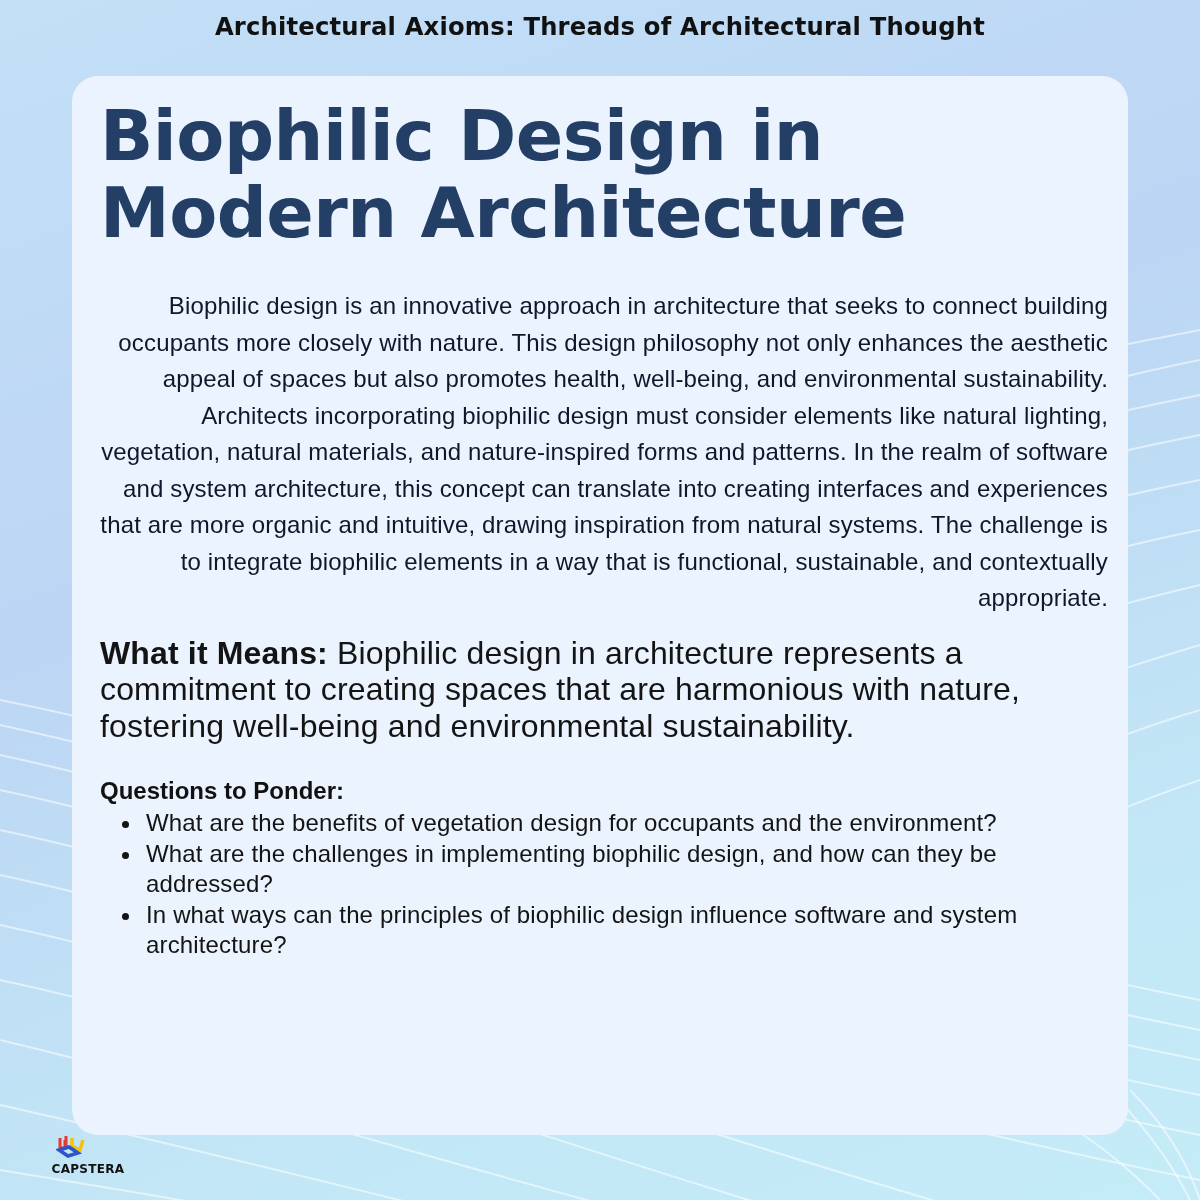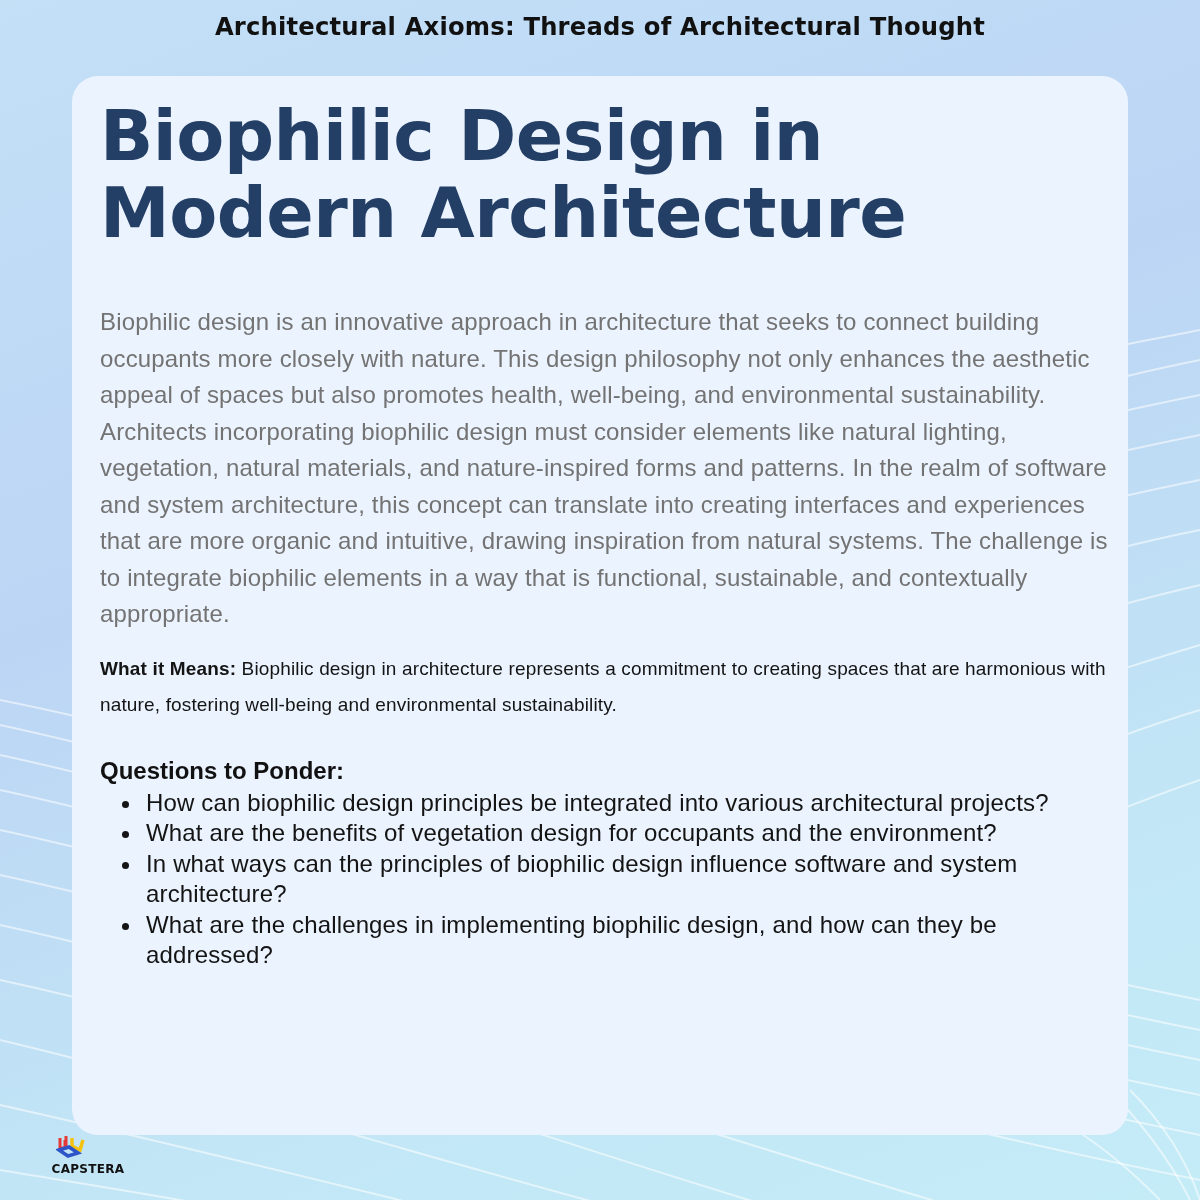--- a/index.html
+++ b/index.html
@@ -19,25 +19,26 @@
     .card {
       position: absolute; left: 72px; top: 76px; width: 1056px; height: 1059px;
       background: #ebf3fe; border-radius: 26px; box-sizing: border-box;
       padding: 22px 20px 13px 28px;
     }
     .title {
       margin: 0; font-family: "DejaVu Sans", sans-serif; font-weight: bold;
       font-size: 70px; line-height: 77px; color: #243f66; letter-spacing: -0.5px;
     }
     .body-text {
-      margin: 52px 0 0 0; font-size: 24px; line-height: 36.5px; color: #737373;
+      margin: 36px 0 0 0; font-size: 24px; line-height: 36.5px; color: #0f172a;
       letter-spacing: 0.15px;
+      text-align: right;
     }
     .meaning {
-      margin: 18px 0 0 0; font-size: 19px; line-height: 36.5px; color: #141414;
+      margin: 18px 0 0 0; font-size: 32px; line-height: 36.5px; color: #141414;
       letter-spacing: 0.15px;
     }
     .meaning b { font-weight: bold; }
     .questions-heading {
       margin: 32px 0 0 0; font-size: 24px; font-weight: bold; line-height: 30px; color: #111;
     }
     .questions {
       margin: 2px 0 0 0; padding: 0 0 0 46px; font-size: 24px; line-height: 30.5px;
       color: #141414; list-style: none; letter-spacing: 0.15px;
     }
@@ -93,24 +94,23 @@
 <div class="header-title">Architectural Axioms: Threads of Architectural Thought</div>
 
 <div class="card">
   <h1 class="title">Biophilic Design in Modern Architecture</h1>
   <p class="body-text">Biophilic design is an innovative approach in architecture that seeks to connect building occupants more closely with nature. This design philosophy not only enhances the aesthetic appeal of spaces but also promotes health, well-being, and environmental sustainability. Architects incorporating biophilic design must consider elements like natural lighting, vegetation, natural materials, and nature-inspired forms and patterns. In the realm of software and system architecture, this concept can translate into creating interfaces and experiences that are more organic and intuitive, drawing inspiration from natural systems. The challenge is to integrate biophilic elements in a way that is functional, sustainable, and contextually appropriate.</p>
   <p class="meaning">
     <b>What it Means:</b><span> Biophilic design in architecture represents a commitment to creating spaces that are harmonious with nature, fostering well-being and environmental sustainability.</span>
   </p>
   <div class="questions-heading">Questions to Ponder:</div>
   <ul class="questions">
-    <li><span class="bullet"></span><span>How can biophilic design principles be integrated into various architectural projects?</span></li>
     <li><span class="bullet"></span><span>What are the benefits of vegetation design for occupants and the environment?</span></li>
+    <li><span class="bullet"></span><span>What are the challenges in implementing biophilic design, and how can they be addressed?</span></li>
     <li><span class="bullet"></span><span>In what ways can the principles of biophilic design influence software and system architecture?</span></li>
-    <li><span class="bullet"></span><span>What are the challenges in implementing biophilic design, and how can they be addressed?</span></li>
   </ul>
 </div>
 
 <div class="logo">
   <svg class="logo-mark" viewBox="0 0 30 28">
     <path d="M4 4 L4 14 L9 14 L9 6" fill="none" stroke="#E53935" stroke-width="3"></path>
     <path d="M10 2 L10 12" fill="none" stroke="#E53935" stroke-width="3"></path>
     <path d="M16 4 L16 12 L24 16 L27 6" fill="none" stroke="#F4C20D" stroke-width="3.5"></path>
     <path d="M3 16 L12 22 L22 19 L13 13 Z" fill="none" stroke="#2E55C8" stroke-width="3.5"></path>
   </svg>

